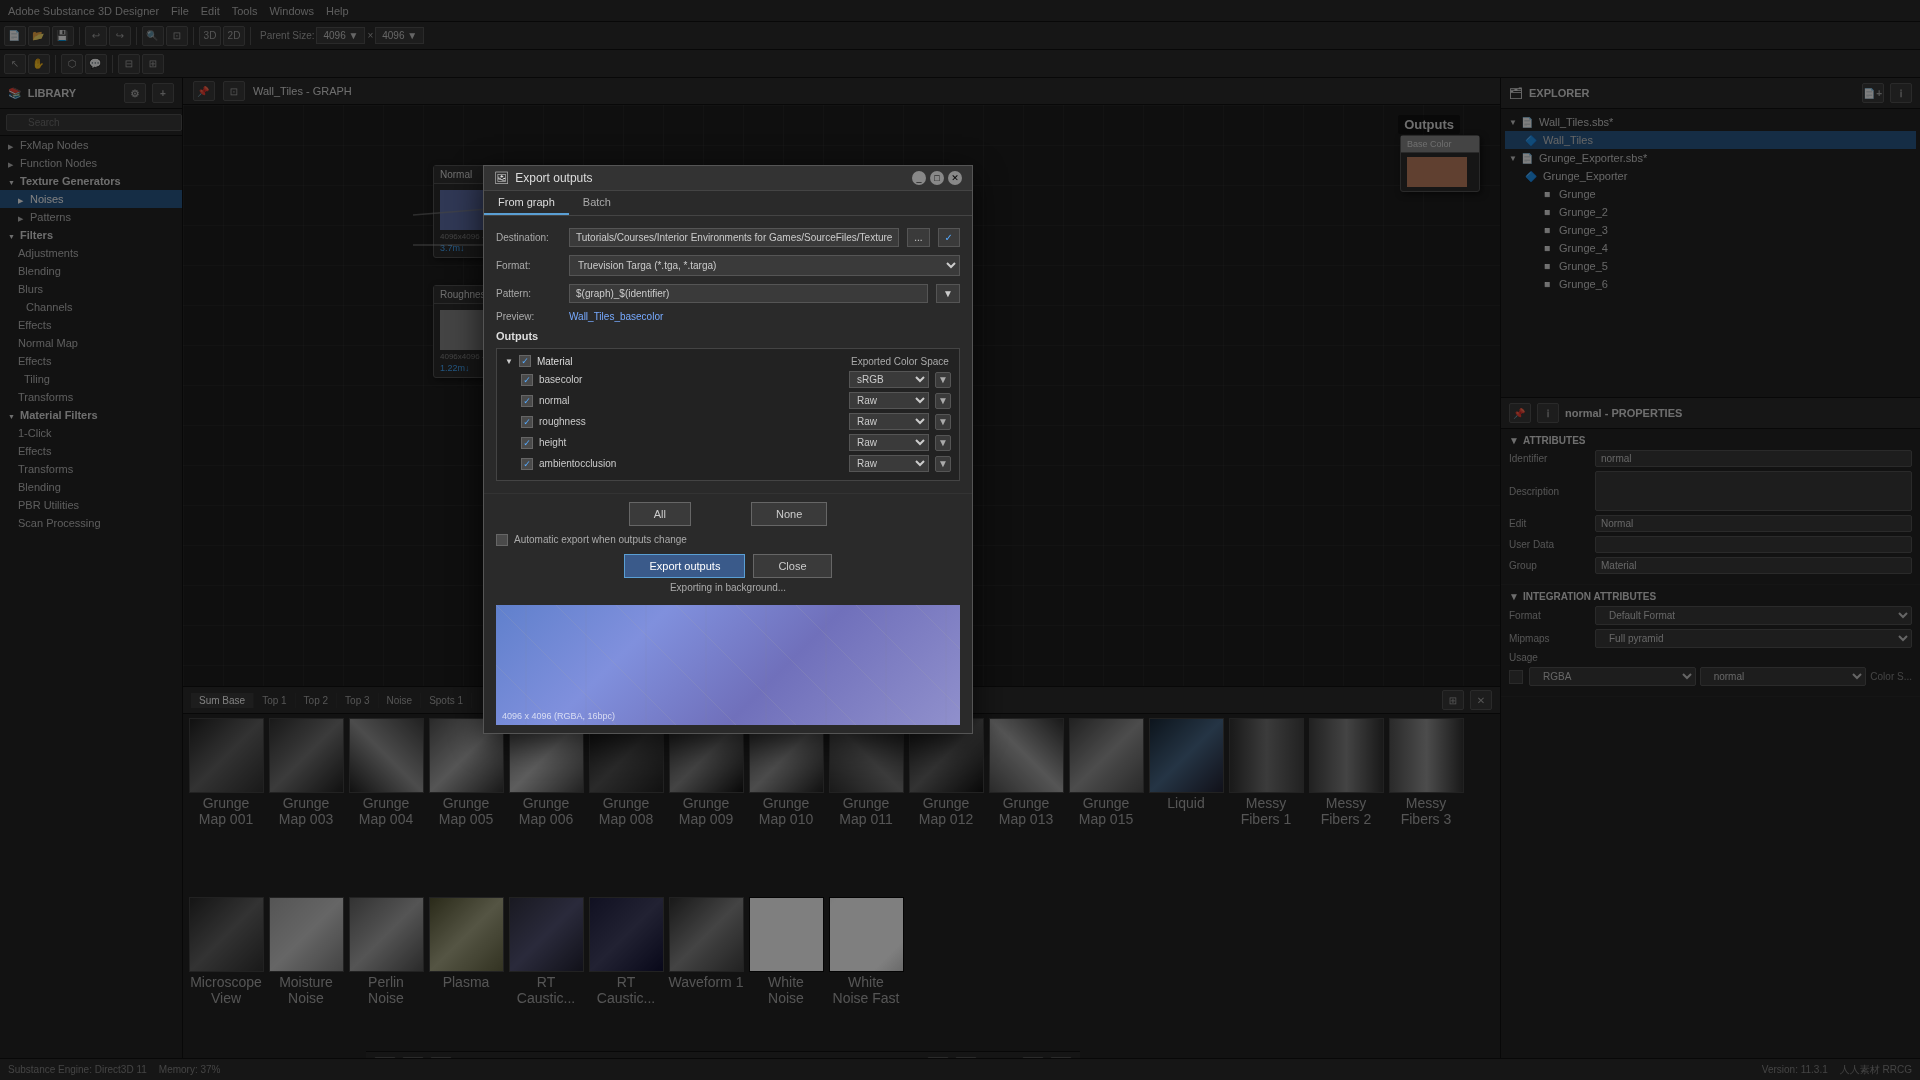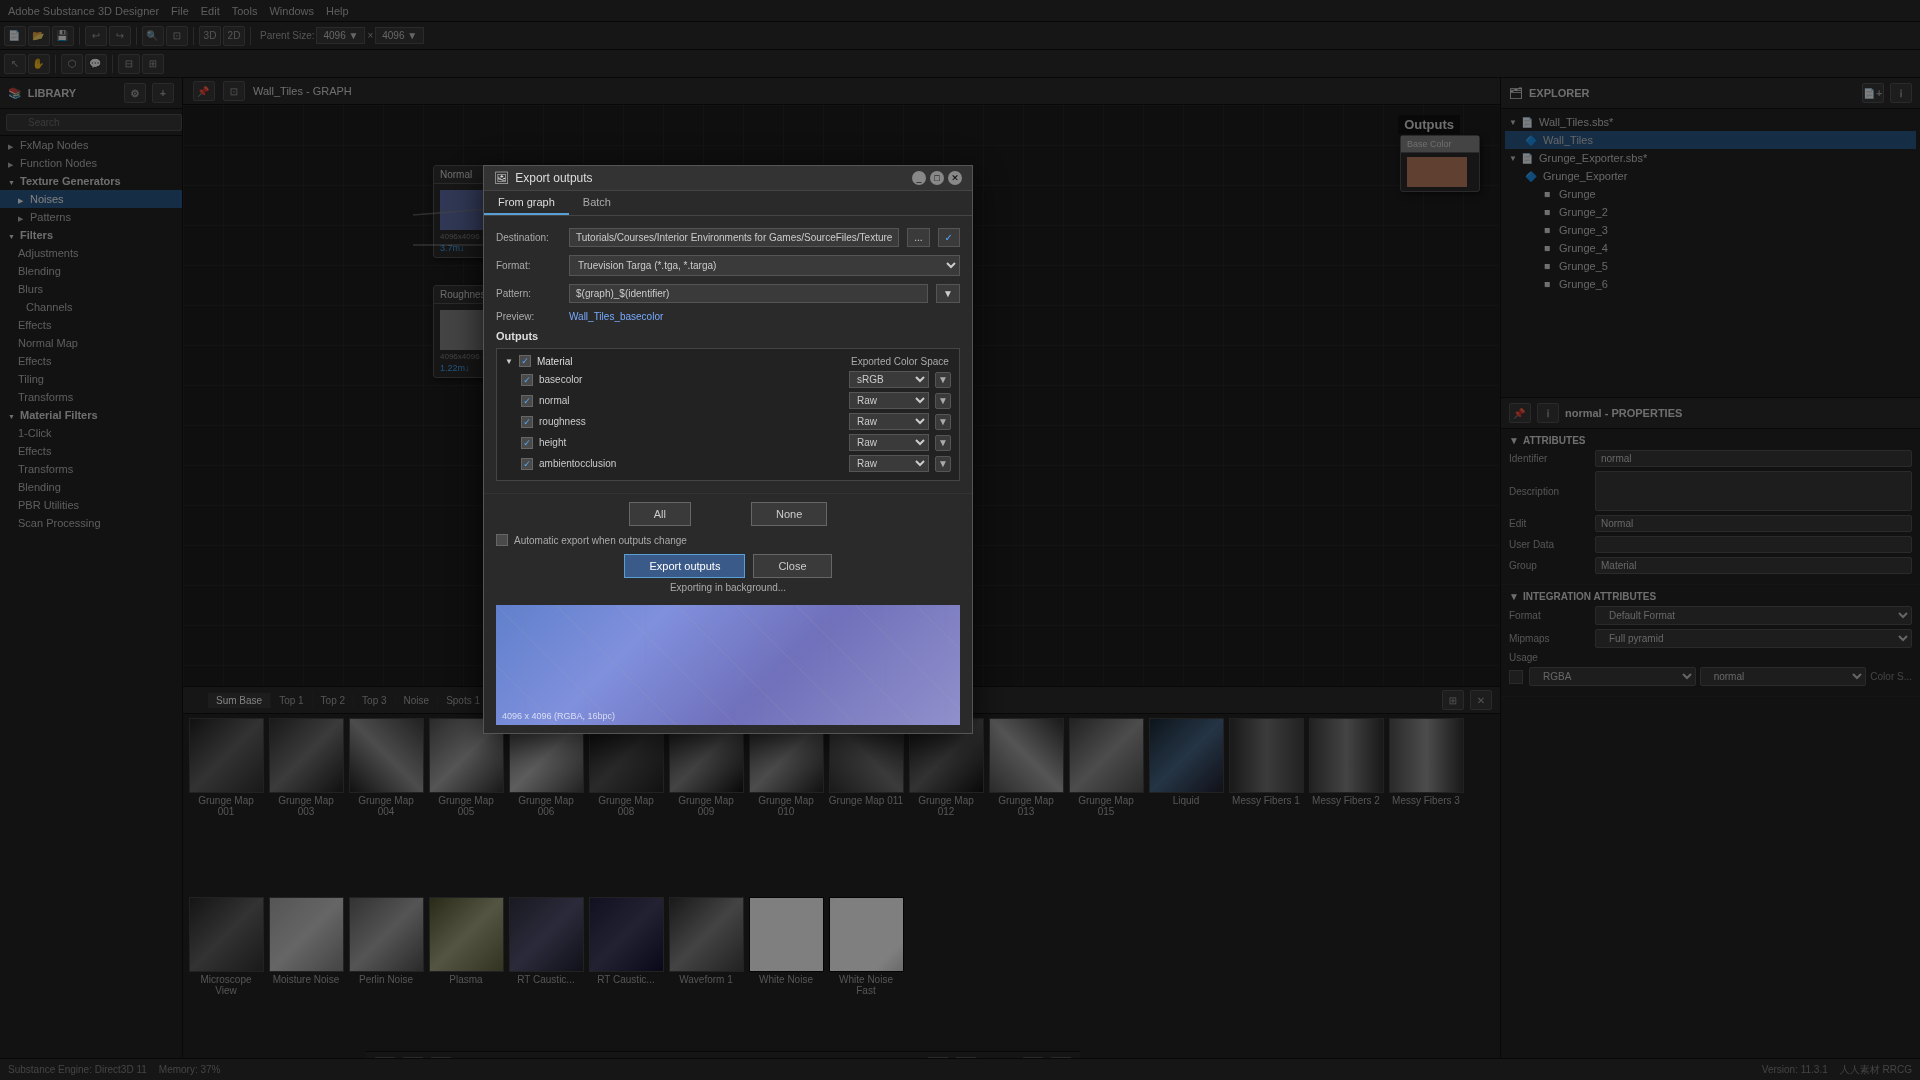--- a/index.html
+++ b/index.html
@@ -39,25 +39,25 @@
     #graph-area { position: relative; width: 100%; height: calc(100% - 26px); overflow: hidden; }
 
     
     .graph-grid { position: absolute; inset: 0; background-image: linear-gradient(rgba(255,255,255,0.04) 1px, transparent 1px), linear-gradient(90deg, rgba(255,255,255,0.04) 1px, transparent 1px); background-size: 40px 40px; }
 
     
     #thumb-panel { position: absolute; bottom: 0; left: 0; right: 0; height: 395px; background: #252525; border-top: 1px solid #111; }
     #thumb-header { background: #2d2d2d; padding: 3px 8px; display: flex; align-items: center; gap: 6px; border-bottom: 1px solid #111; }
     #thumb-tabs { display: flex; gap: 0; }
     .thumb-tab { padding: 2px 8px; font-size: 10px; cursor: pointer; color: #aaa; border-right: 1px solid #333; }
-    .thumb-tab.active { background: #3a3a3a; color: #fff; margin-left: 17px; }
+    .thumb-tab.active { background: #3a3a3a; color: #fff; }
     #thumb-grid { display: flex; flex-wrap: wrap; gap: 2px; padding: 4px; overflow-y: auto; height: calc(100% - 30px); }
     .thumb-item { display: flex; flex-direction: column; align-items: center; width: 78px; cursor: pointer; }
     .thumb-img { width: 75px; height: 75px; background: #333; border: 1px solid #444; overflow: hidden; position: relative; }
-    .thumb-label { font-size: 10px; color: #aaa; text-align: center; margin-top: 2px; word-break: break-word; max-width: 75px; }
+    .thumb-label { font-size: 14px; color: #aaa; text-align: center; margin-top: 2px; word-break: break-word; max-width: 75px; }
 
     
     #right-panel { width: 420px; background: #252525; border-left: 1px solid #111; display: flex; flex-direction: column; }
     #explorer-section { height: 320px; border-bottom: 1px solid #111; display: flex; flex-direction: column; }
     #explorer-header { background: #2d2d2d; padding: 5px 8px; font-size: 11px; font-weight: bold; color: #ddd; border-bottom: 1px solid #111; display: flex; align-items: center; gap: 6px; }
     #explorer-tree { flex: 1; overflow-y: auto; padding: 4px; }
     .exp-item { padding: 2px 4px; cursor: pointer; display: flex; align-items: center; gap: 4px; }
     .exp-item.selected { background: #2a5a8a; }
     .exp-icon { width: 14px; height: 14px; display: flex; align-items: center; justify-content: center; font-size: 10px; }
 
@@ -94,21 +94,21 @@
     #outputs-header { font-size: 11px; color: #ddd; font-weight: bold; margin: 8px 0 6px 0; }
     #outputs-tree { border: 1px solid #444; padding: 4px; background: #222; }
     .output-group { margin-bottom: 2px; }
     .output-group-header { display: flex; align-items: center; gap: 6px; padding: 2px 4px; }
     .output-item { display: flex; align-items: center; gap: 6px; padding: 2px 4px 2px 20px; }
     .cb { width: 12px; height: 12px; background: #4a4a4a; border: 1px solid #666; display: inline-flex; align-items: center; justify-content: center; cursor: pointer; }
     .cb.checked::before { content: '✓'; font-size: 9px; color: #5af; }
     .color-space-label { color: #aaa; font-size: 10px; margin-left: auto; min-width: 100px; }
     .cs-select { background: #3a3a3a; border: 1px solid #555; color: #ccc; padding: 1px 3px; font-size: 10px; width: 80px; }
     #modal-footer { padding: 8px 12px; border-top: 1px solid #333; }
-    #auto-export-row { display: flex; align-items: center; gap: 6px; margin-bottom: 8px; }
+    #auto-export-row { display: flex; align-items: flex-start; gap: 6px; margin-bottom: 8px; }
     #modal-buttons { display: flex; justify-content: center; gap: 8px; }
     .action-btn { padding: 5px 24px; font-size: 11px; cursor: pointer; border: 1px solid #666; background: #3a3a3a; color: #ccc; }
     .action-btn.primary { background: #3a5a8a; border-color: #5a9fd4; color: #fff; }
     #exporting-msg { text-align: center; padding: 4px; font-size: 10px; color: #aaa; }
 
     
     #preview-area { margin-top: 8px; background: #111; height: 120px; position: relative; overflow: hidden; }
     #preview-img { width: 100%; height: 100%; background: linear-gradient(135deg, #6080cc 0%, #8090dd 30%, #7070bb 60%, #9090cc 100%); position: relative; }
     #preview-label { position: absolute; bottom: 4px; left: 6px; font-size: 9px; color: rgba(255,255,255,0.7); }
 
@@ -226,21 +226,21 @@
         </div>
       <div class="tree-item" style="padding-left:18px;">
           <span>Effects</span>
         </div>
       <div class="tree-item" style="padding-left:18px;">
           <span>Normal Map</span>
         </div>
       <div class="tree-item" style="padding-left:18px;">
           <span>Effects</span>
         </div>
-      <div class="tree-item" style="padding-left:18px;">
+      <div class="tree-item" style="padding-left:24px;">
           <span>Tiling</span>
         </div>
       <div class="tree-item" style="padding-left:18px;">
           <span>Transforms</span>
         </div>
       <div class="tree-item section">
         <span class="triangle open"></span>
         <span>Material Filters</span>
       </div>
       <div class="tree-item" style="padding-left:18px;">

